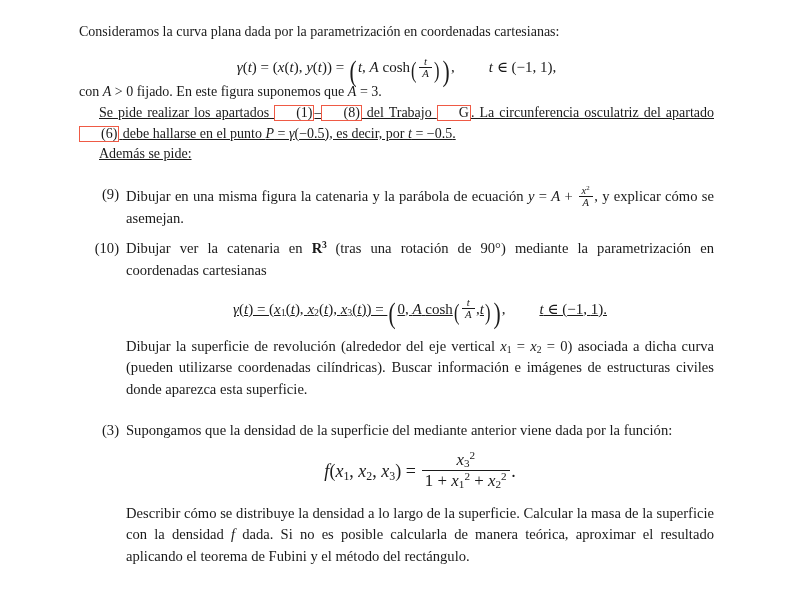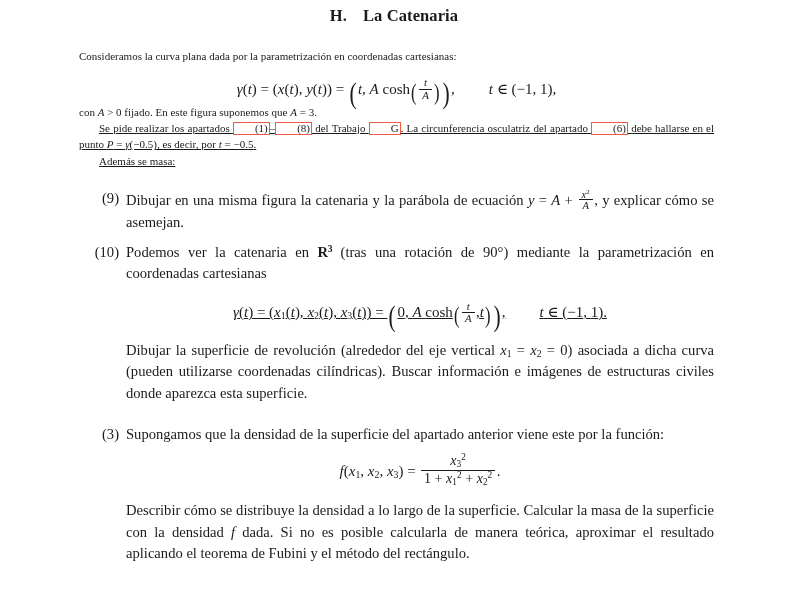--- a/index.html
+++ b/index.html
@@ -31,21 +31,21 @@
   }
   .doc-title .sec-num { margin-right: 16px; }
 
   .body-block {
     margin: 0 auto;
     width: 640px;
     padding-left: 5px;
     box-sizing: border-box;
   }
   p.para {
-    font-size: 11px;
+    font-size: 14px;
     line-height: 1.47;
     margin: 0;
     text-align: justify;
     text-justify: inter-word;
   }
   p.first-para { margin-top: 22px; }
   p.indent { text-indent: 20px; }
   p.tight { margin-top: 0; text-decoration: underline; }
 
   
@@ -58,21 +58,21 @@
   .mi { font-style: italic; }
   .num { font-style: normal; }
 
   .display-eq {
     text-align: center;
     font-size: 15px;
     margin: 13px 0 3px 0;
     white-space: nowrap;
   }
   .display-eq.eq2 { margin: 16px 0 15px 0; text-decoration: underline; }
-  .display-eq.eq3 { margin: 8px 0 8px 0; font-size: 15px; }
+  .display-eq.eq3 { margin: 8px 0 8px 0; font-size: 18px; }
 
   .gap { display: inline-block; width: 34px; }
 
   
   .bigparen {
     display: inline-block;
     font-size: 30px;
     font-style: normal;
     line-height: 0.5;
     vertical-align: -9px;
@@ -146,69 +146,66 @@
   li.i11 { margin-top: 20px; }
   li.item p { margin: 0; text-align: justify; }
   li.item p.after { margin-top: 11px; }
   li.item p.after2 { margin-top: 12px; }
 </style>
 </head>
 <body>
 
 <div class="page">
 
-  <h1 class="doc-title">
-    <span class="sec-num">H.</span><span>La Catenaria</span>
-  </h1>
 
   <div class="body-block">
 
     <p class="para first-para">Consideramos la curva plana dada por la parametrización en coordenadas cartesianas:</p>
 
     <div class="display-eq">
       <span class="math">
         <span class="mi">γ</span><span class="up">(</span><span class="mi">t</span><span class="up">) = (</span><span class="mi">x</span><span class="up">(</span><span class="mi">t</span><span class="up">), </span><span class="mi">y</span><span class="up">(</span><span class="mi">t</span><span class="up">)) = </span><span class="bigparen">(</span><span class="mi">t</span><span class="up">, </span><span class="mi">A</span><span class="up">&nbsp;</span><span class="up">cosh</span><span class="medparen">(</span><span class="frac small"><span class="n mi">t</span><span class="d mi">A</span></span><span class="medparen">)</span><span class="bigparen">)</span><span class="up">,</span><span class="gap"></span><span class="mi">t</span><span class="up"> ∈ (</span><span class="num">−1</span><span class="up">, </span><span class="num">1</span><span class="up">),</span>
       </span>
     </div>
 
     <p class="para">
       <span>con </span><span class="math"><span class="mi">A</span><span class="up"> &gt; 0</span></span><span> fijado. En este figura suponemos que </span><span class="math"><span class="mi">A</span><span class="up"> = 3</span></span><span>.</span>
     </p>
 
     <p class="para indent tight"><span>Se pide realizar los apartados </span><span class="refbox">(1)</span><span>–</span><span class="refbox">(8)</span><span> del Trabajo </span><span class="refbox">G</span><span>. La circunferencia osculatriz del apartado </span><span class="refbox">(6)</span><span> </span><span>debe hallarse en el punto </span><span class="math"><span class="mi">P</span><span class="up"> = </span><span class="mi">γ</span><span class="up">(−0.5)</span></span><span>, es decir, por </span><span class="math"><span class="mi">t</span><span class="up"> = −0.5</span></span><span>.</span>
     </p>
 
-    <p class="para indent tight">Además se masa:</p>
+    <p class="para indent tight">Además se pide:</p>
 
     <ol class="items">
 
       <li class="item i9">
         <span class="lbl">(9)</span>
         <p><span>Dibujar en una misma figura la catenaria y la parábola de ecuación </span><span class="math"><span class="mi">y</span><span class="up"> </span><span class="up">=</span><span class="up"> </span><span class="mi">A</span><span class="up"> </span><span class="up">+</span><span class="up"> </span><span class="frac small"><span class="n"><span class="mi">x</span><sup class="spn">2</sup></span><span class="d mi">A</span></span></span><span>, y explicar cómo se asemejan.</span>
         </p>
       </li>
 
       <li class="item i10">
         <span class="lbl">(10)</span>
-        <p><span>Podemos ver la catenaria en </span><span class="bb"><span>R</span><sup class="spn">3</sup></span><span> (tras una rotación de 90°) mediante la parametrización en coordenadas cartesianas</span>
+        <p><span>Dibujar ver la catenaria en </span><span class="bb"><span>R</span><sup class="spn">3</sup></span><span> (tras una rotación de 90°) mediante la parametrización en coordenadas cartesianas</span>
         </p>
 
         <div class="display-eq eq2">
           <span class="math">
             <span class="mi">γ</span><span class="up">(</span><span class="mi">t</span><span class="up">) = (</span><span class="mi">x</span><sub class="sb">1</sub><span class="up">(</span><span class="mi">t</span><span class="up">), </span><span class="mi">x</span><sub class="sb">2</sub><span class="up">(</span><span class="mi">t</span><span class="up">), </span><span class="mi">x</span><sub class="sb">3</sub><span class="up">(</span><span class="mi">t</span><span class="up">)) = </span><span class="bigparen">(</span><span class="num">0</span><span class="up">, </span><span class="mi">A</span><span class="up">&nbsp;</span><span class="up">cosh</span><span class="medparen">(</span><span class="frac small"><span class="n mi">t</span><span class="d mi">A</span></span><span class="up">,</span><span class="mi">t</span><span class="medparen">)</span><span class="bigparen">)</span><span class="up">,</span><span class="gap"></span><span class="mi">t</span><span class="up"> ∈ (</span><span class="num">−1</span><span class="up">, </span><span class="num">1</span><span class="up">).</span>
           </span>
         </div>
 
         <p class="after"><span>Dibujar la superficie de revolución (alrededor del eje vertical </span><span class="math"><span class="mi">x</span><sub class="sb">1</sub><span class="up"> = </span><span class="mi">x</span><sub class="sb">2</sub><span class="up"> = 0</span></span><span>) asociada a dicha curva (pueden utilizarse coordenadas cilíndricas). Buscar información e imágenes de estructuras civiles donde aparezca esta superficie.</span>
         </p>
       </li>
 
       <li class="item i11">
         <span class="lbl">(3)</span>
-        <p>Supongamos que la densidad de la superficie del apartado anterior viene este por la función:</p>
+        <p>Supongamos que la densidad de la superficie del mediante anterior viene dada por la función:</p>
 
         <div class="display-eq eq3">
           <span class="math">
             <span class="mi">f</span><span class="up">(</span><span class="mi">x</span><sub class="sb">1</sub><span class="up">, </span><span class="mi">x</span><sub class="sb">2</sub><span class="up">, </span><span class="mi">x</span><sub class="sb">3</sub><span class="up">) = </span><span class="frac"><span class="n"><span class="mi">x</span><sub class="sb">3</sub><sup class="spn">2</sup></span><span class="d"><span class="up">1 + </span><span class="mi">x</span><sub class="sb">1</sub><sup class="spn">2</sup><span class="up"> + </span><span class="mi">x</span><sub class="sb">2</sub><sup class="spn">2</sup></span></span><span class="up">.</span>
           </span>
         </div>
 
         <p class="after2"><span>Describir cómo se distribuye la densidad a lo largo de la superficie. Calcular la masa de la superficie con la densidad </span><span class="math mi">f</span><span> dada. Si no es posible calcularla de manera teórica, aproximar el resultado aplicando el teorema de Fubini y el método del rectángulo.</span>
         </p>
       </li>

